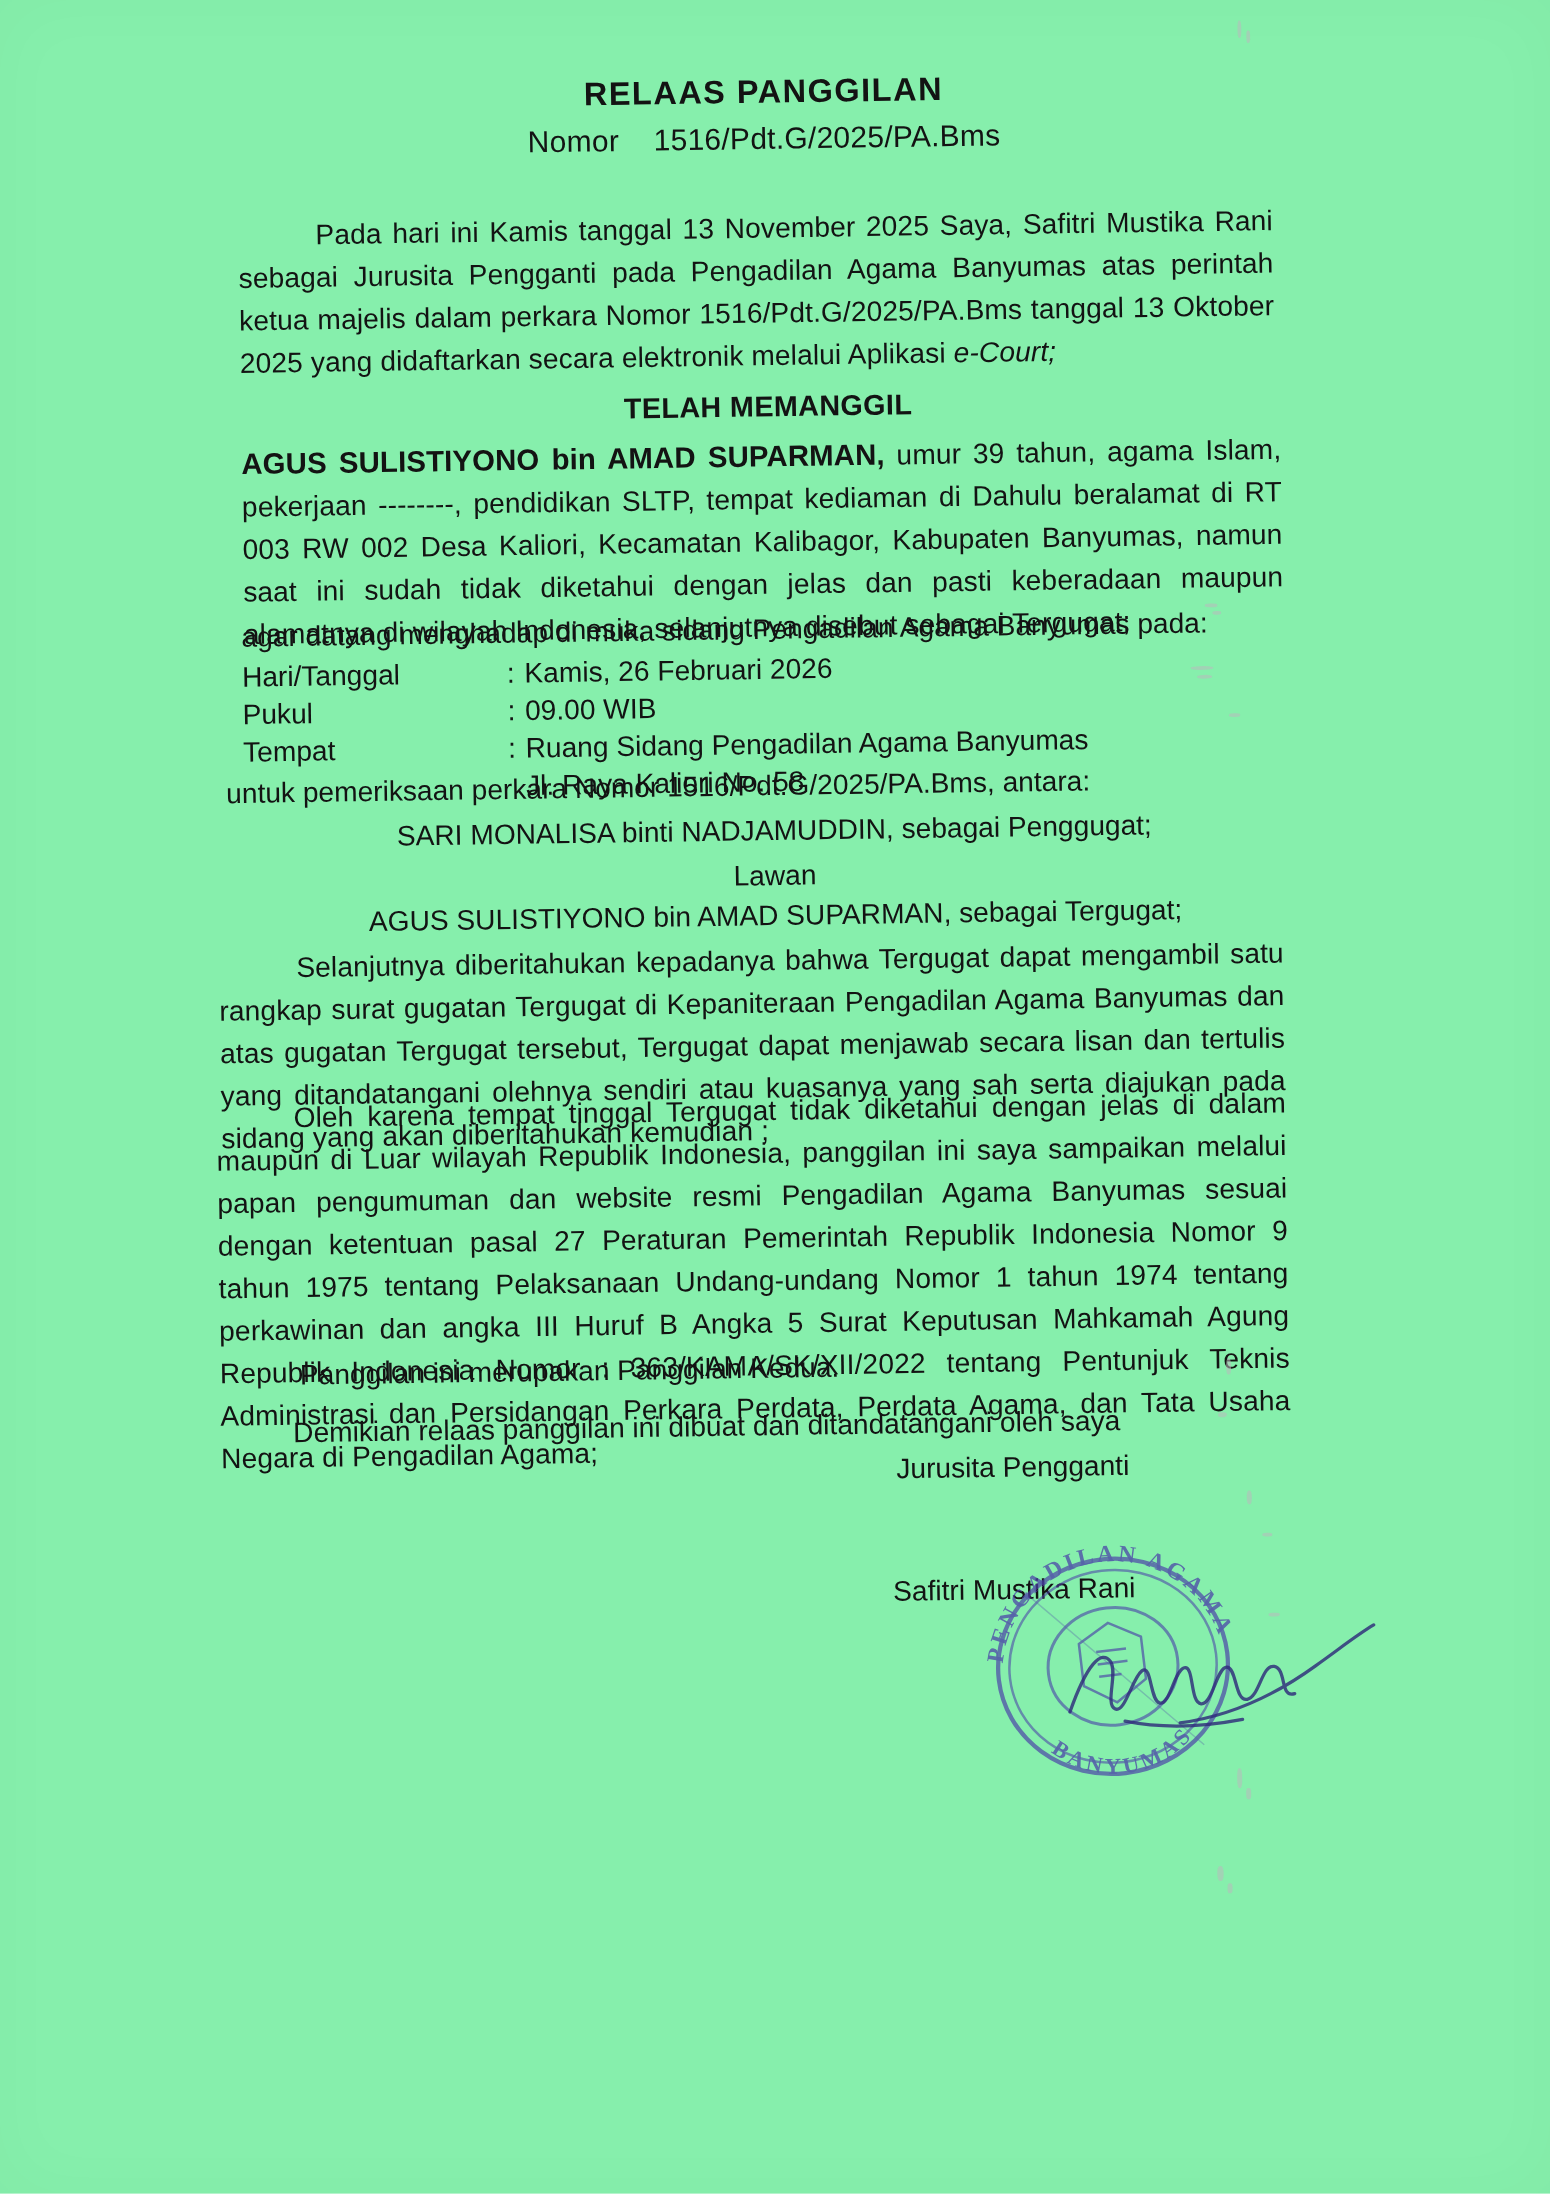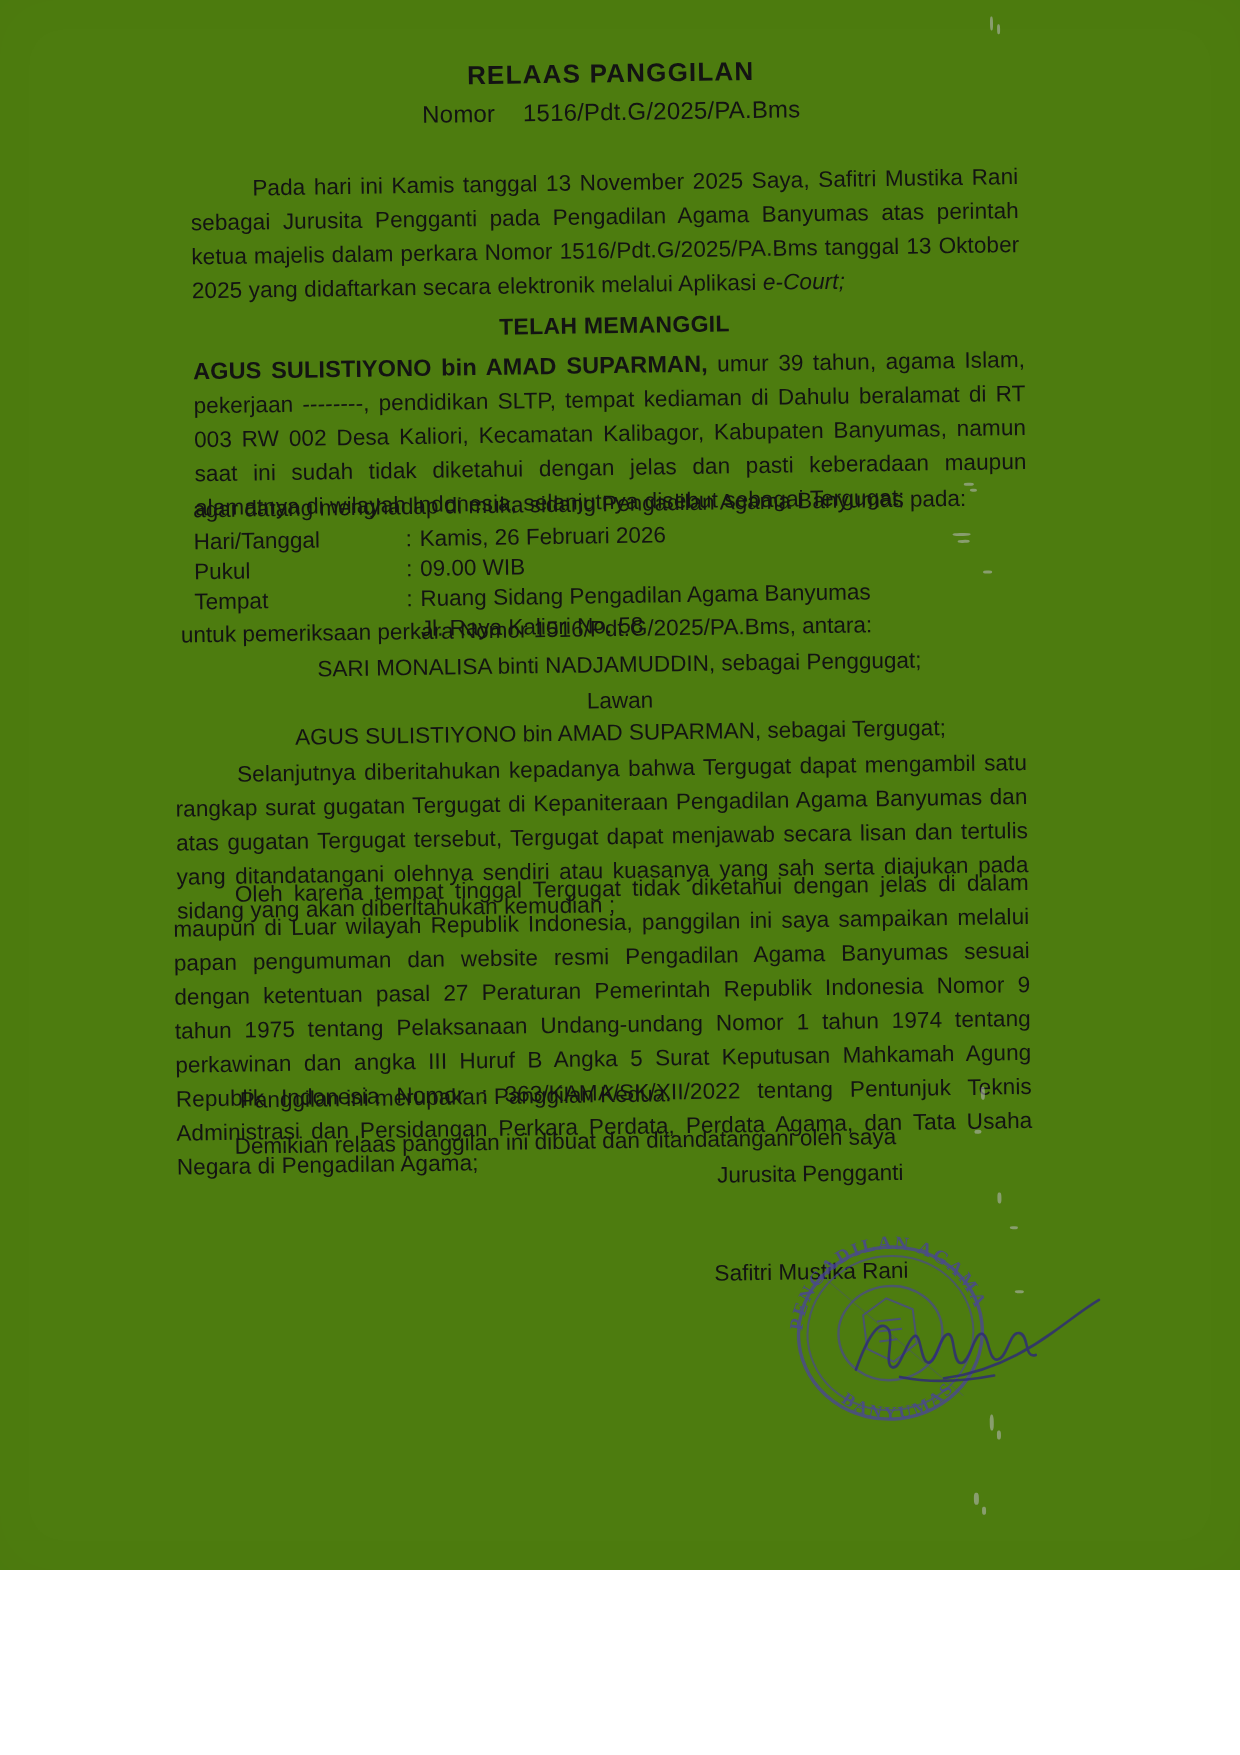--- a/index.html
+++ b/index.html
@@ -3,22 +3,22 @@
 <meta charset="utf-8">
 <style>
   html, body {
     margin: 0;
     padding: 0;
     background: #ffffff;
   }
   .page {
     position: relative;
     width: 1240px;
-    height: 1570px;
-    background: #4d7c0f;
+    height: 1755px;
+    background: #86efac;
     overflow: hidden;
     font-family: "Liberation Sans", sans-serif;
     color: #131313;
     
     box-shadow: inset 0 0 60px rgba(0,0,0,0.025);
   }
   
   .skew {
     position: absolute;
     left: 0; top: 0;

